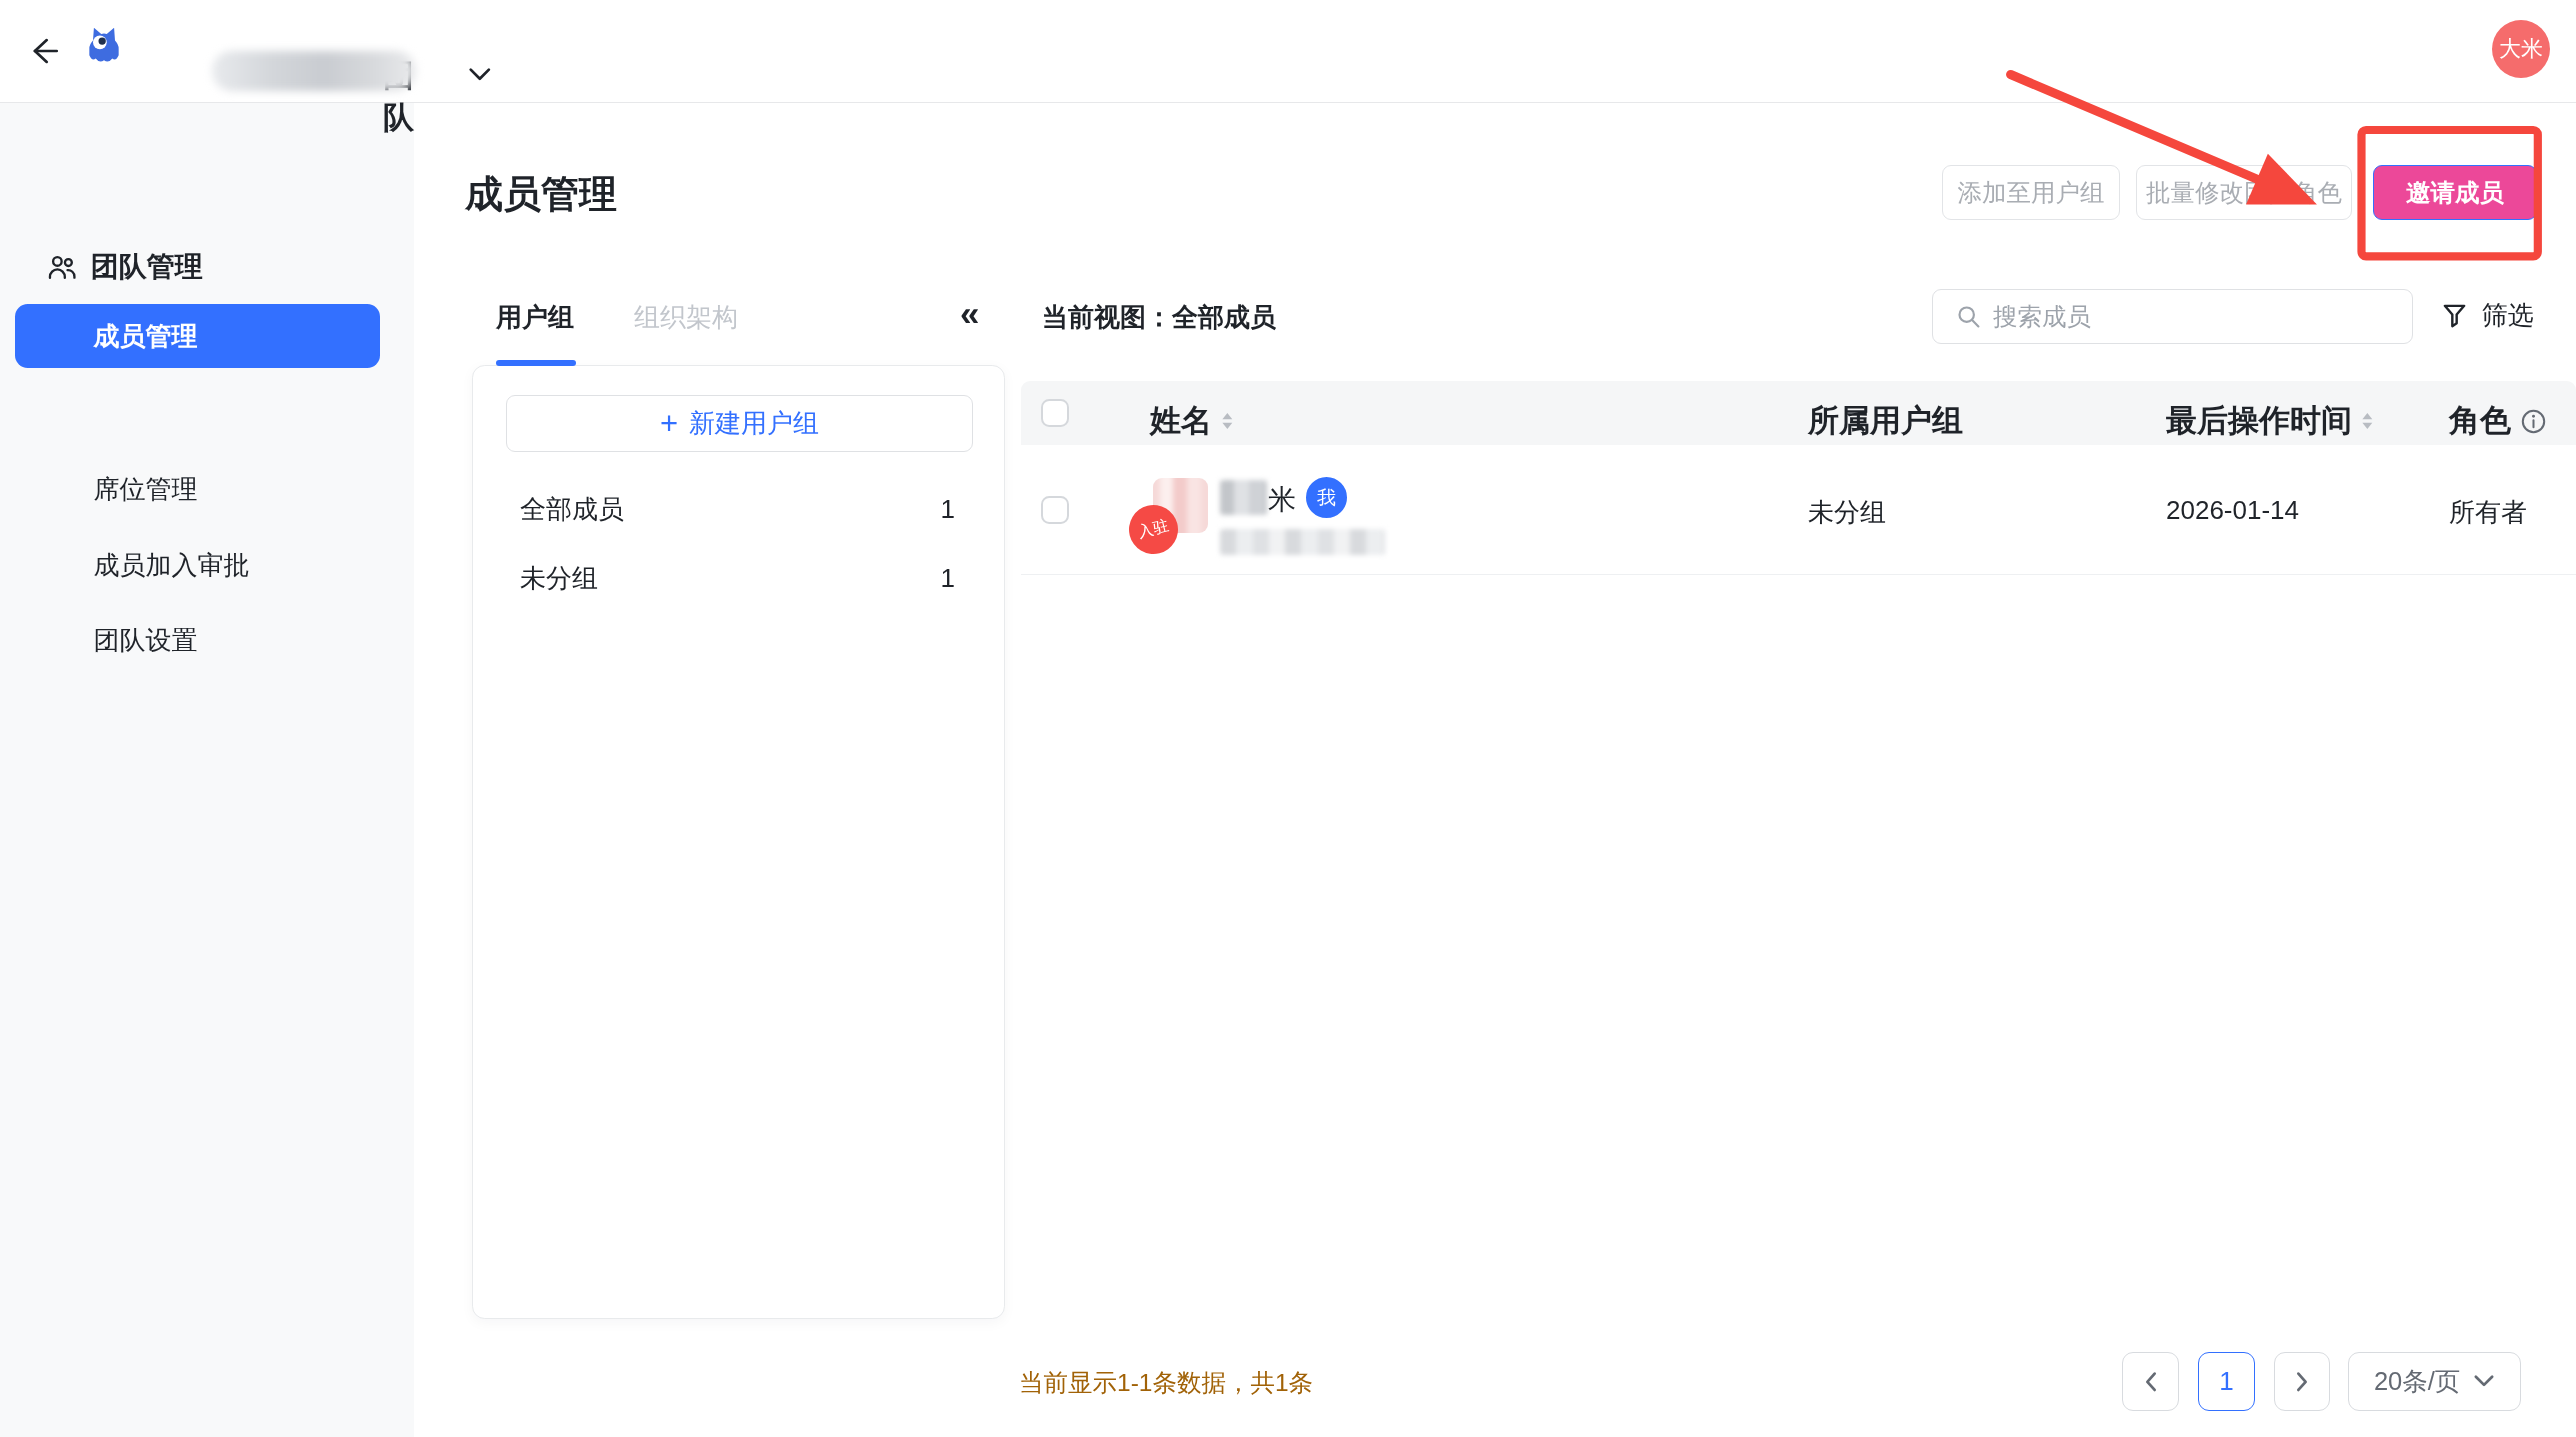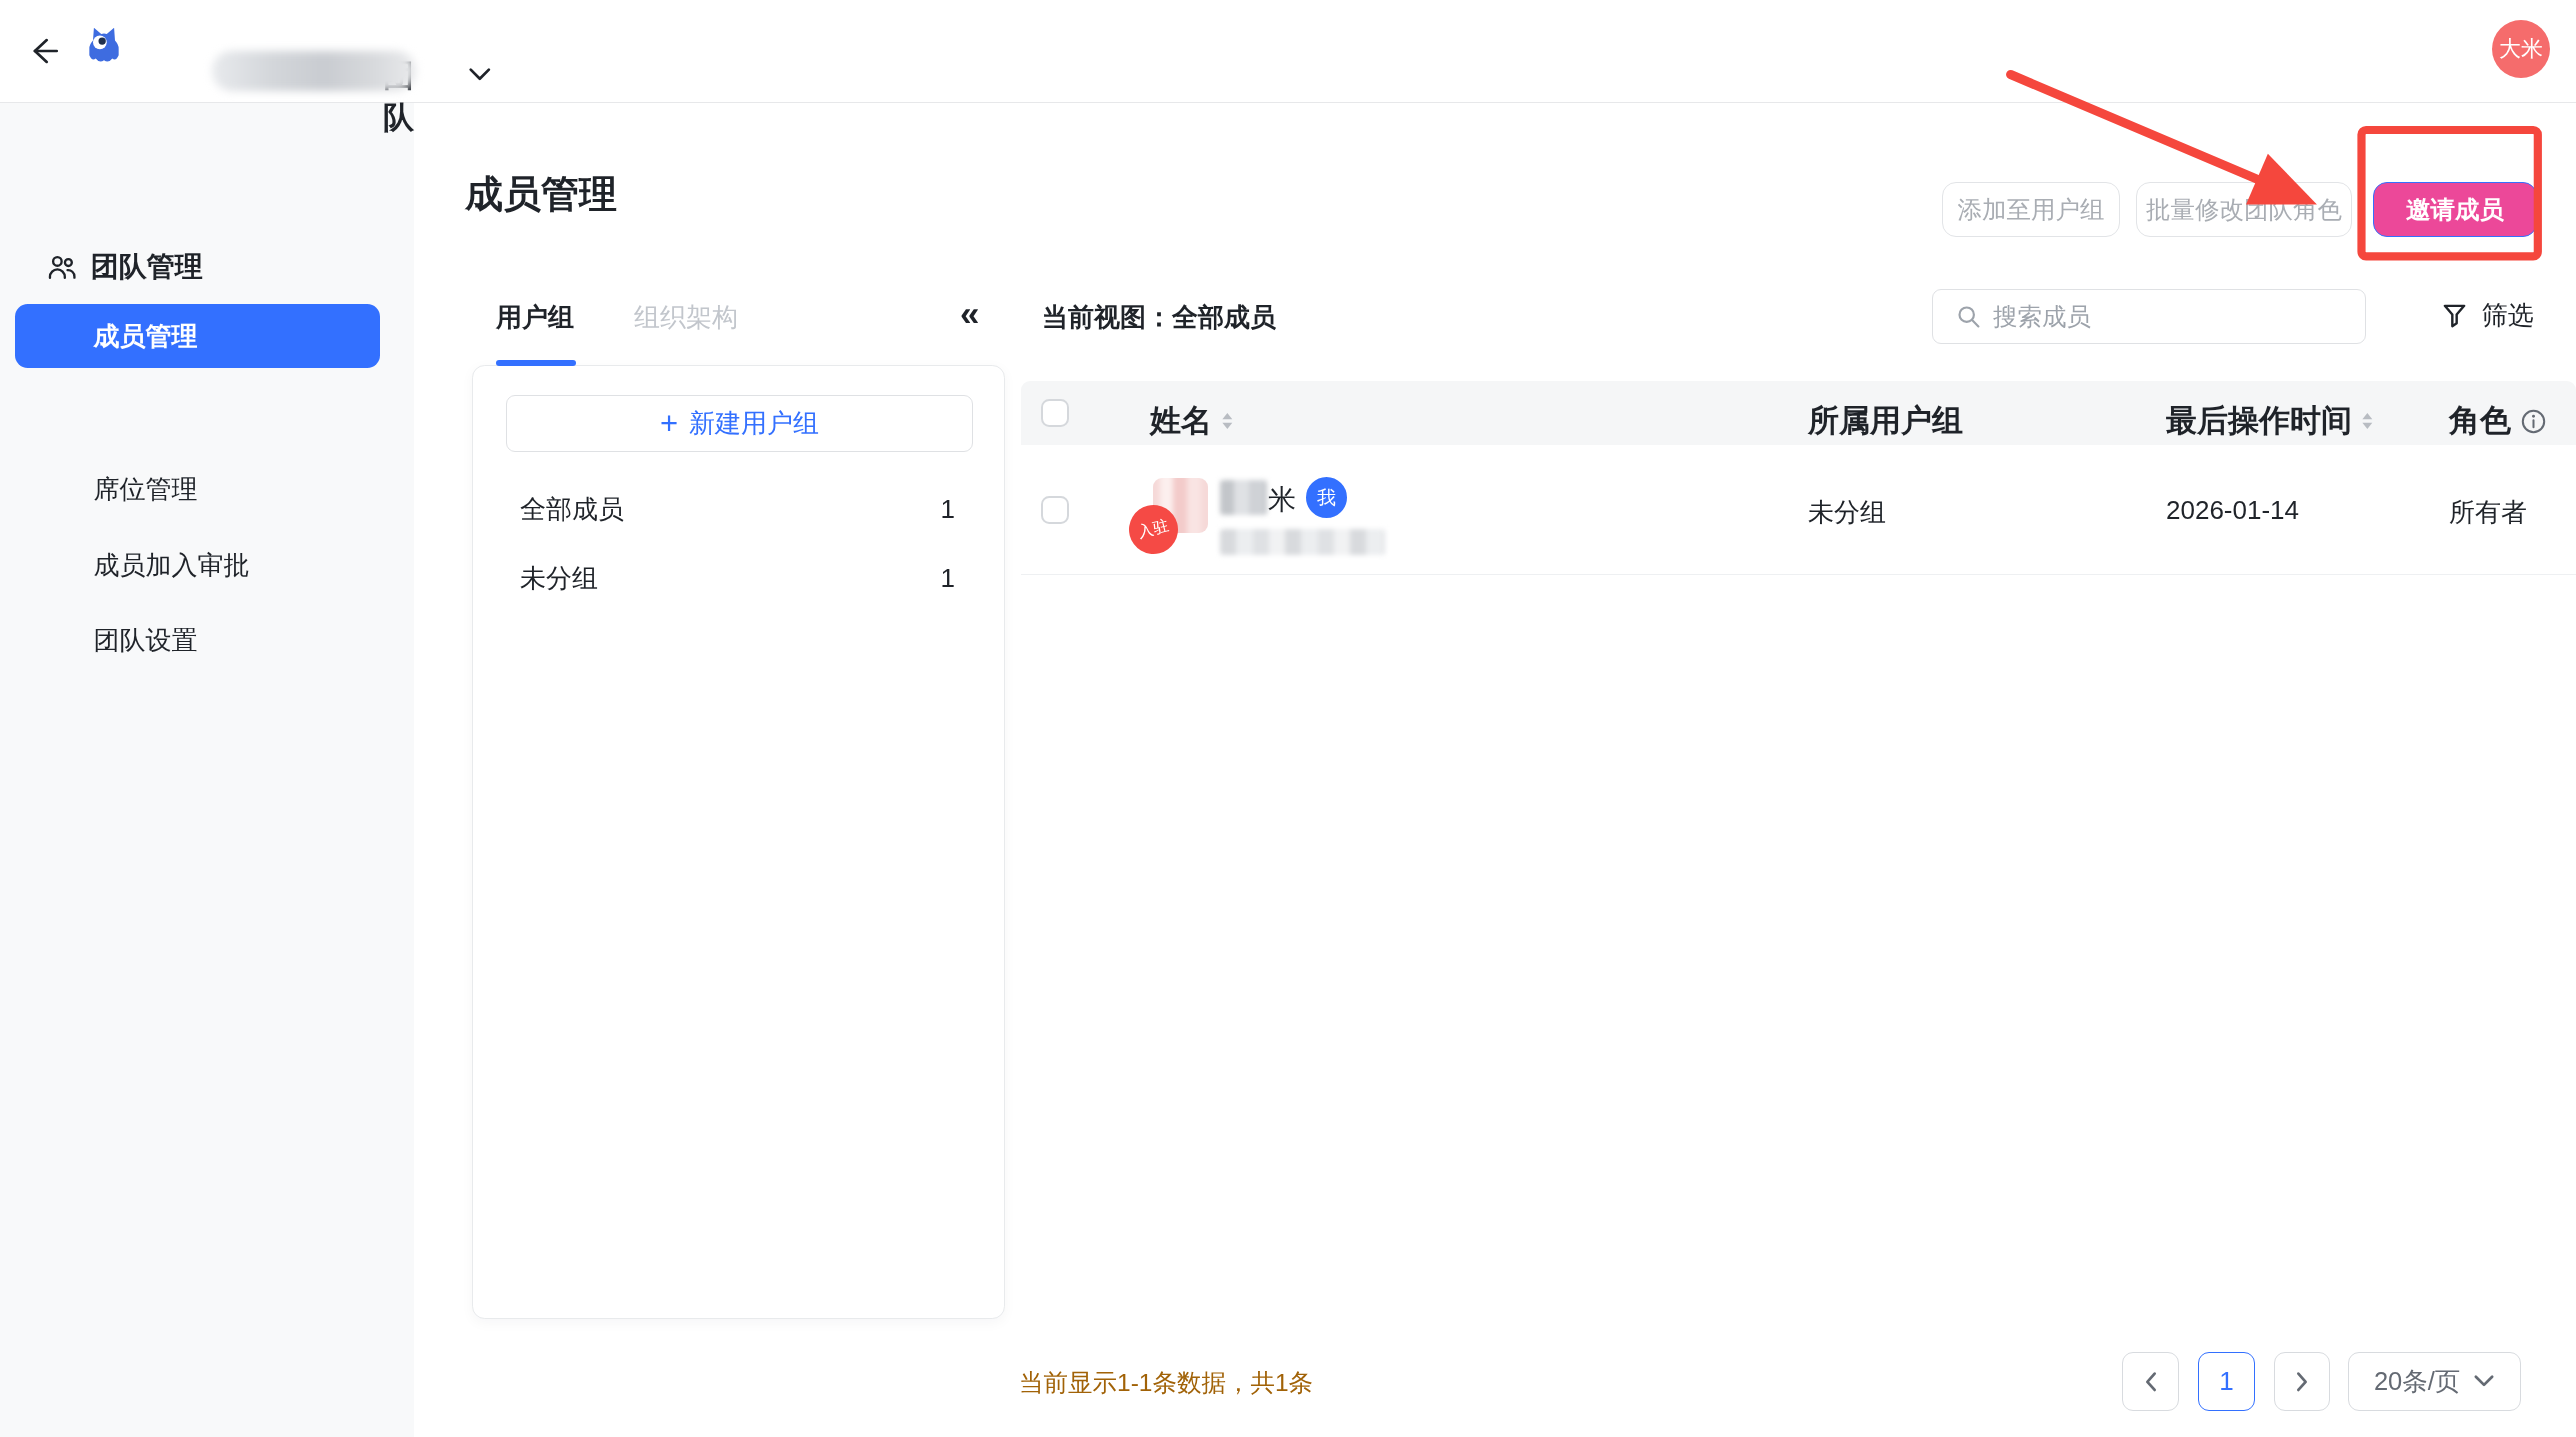--- a/index.html
+++ b/index.html
@@ -25,21 +25,21 @@
   .sidebar { position:absolute; left:0; top:103px; width:414px; height:1335px; background:#f8f9fa; }
   .sidebar-header { position:absolute; left:45px; top:145px; display:flex; align-items:center; gap:12.7px; }
   .sidebar-header-label { font-size:28px; font-weight:600; color:#1f2329; }
   .side-item { position:absolute; left:14.5px; width:365px; height:64px; border-radius:12.7px;
     display:flex; align-items:center; padding-left:79px; font-size:26px; color:#1f2329; cursor:pointer; }
   .side-item.active { background:#3370ff; color:#fff; font-weight:600; }
   .si0{ top:201px; } .si1{ top:277px; } .si2{ top:354px; } .si3{ top:430px; } .si4{ top:505px; }
 
   
   .page-title { position:absolute; left:465px; top:169px; font-size:38px; font-weight:700; color:#1f2329; }
-  .btn { position:absolute; top:182px; height:55px; border-radius:14px; border:1.8px solid #e2e4e7;
+  .btn { position:absolute; top:165px; height:55px; border-radius:9px; border:1.8px solid #e2e4e7;
     background:#fff; color:#a9adb3; font-size:24.5px; display:flex; align-items:center; justify-content:center; cursor:pointer; }
   .btn-add { left:1942px; width:178px; }
   .btn-batch { left:2136px; width:216px; }
   .btn-invite { left:2373px; width:164px; background:#ec4899; border-color:#3370ff; color:#fff; font-weight:600; }
 
   
   .tab-usergroup { position:absolute; left:496px; top:300px; font-size:26px; font-weight:700; color:#1f2329; cursor:pointer; }
   .tab-underline { position:absolute; left:496px; top:360px; width:80px; height:6.4px; border-radius:3.6px; background:#3370ff; z-index:2; }
   .tab-org { position:absolute; left:634px; top:300px; font-size:26px; color:#c2c6cc; cursor:pointer; }
   .collapse-btn { position:absolute; left:960px; top:293px; font-size:35px; font-weight:700; color:#1f2329; cursor:pointer; letter-spacing:-3.6px; }
@@ -48,21 +48,21 @@
   .new-group-btn { position:absolute; left:33px; top:29px; width:467px; height:57px; border:1.8px solid #dfe1e4;
     border-radius:9px; background:#fff; color:#3370ff; font-size:26px; display:flex; align-items:center; justify-content:center; gap:11px; cursor:pointer; }
   .new-group-plus { font-size:31px; font-weight:400; line-height:1; }
   .group-item { position:absolute; left:0; width:533px; height:65px; display:flex; align-items:center;
     padding:0 51px 0 47px; font-size:26px; color:#1f2329; cursor:pointer; justify-content:space-between; }
   .gi0 { top:111px; } .gi1 { top:180px; }
   .group-count { color:#1f2329; }
 
   
   .view-label { position:absolute; left:1042px; top:300px; font-size:26px; font-weight:700; color:#1f2329; }
-  .search-box { position:absolute; left:1932px; top:289px; width:434px; height:55px; border:1.8px solid #dfe1e4;
+  .search-box { position:absolute; left:1932px; top:289px; width:481px; height:55px; border:1.8px solid #dfe1e4;
     border-radius:9px; background:#fff; display:flex; align-items:center; padding-left:22px; gap:11px; }
   .search-input { border:none; outline:none; font-size:24.5px; color:#1f2329; width:345px; background:transparent;
     font-family:"Liberation Sans","DejaVu Sans",sans-serif; }
   .search-input::placeholder { color:#9da3ab; }
   .filter-wrap { position:absolute; left:2440px; top:298px; display:flex; align-items:center; gap:12.7px; cursor:pointer; }
   .filter-label { font-size:26px; color:#1f2329; }
 
   .table-header { position:absolute; left:1021px; top:381px; width:1555px; height:65px; background:#f5f6f7;
     border-radius:9px 9px 0 0; }
   .checkbox { position:absolute; width:28px; height:28px; border:2.7px solid #d5d8dc; border-radius:8.2px; background:#fff; cursor:pointer; }

